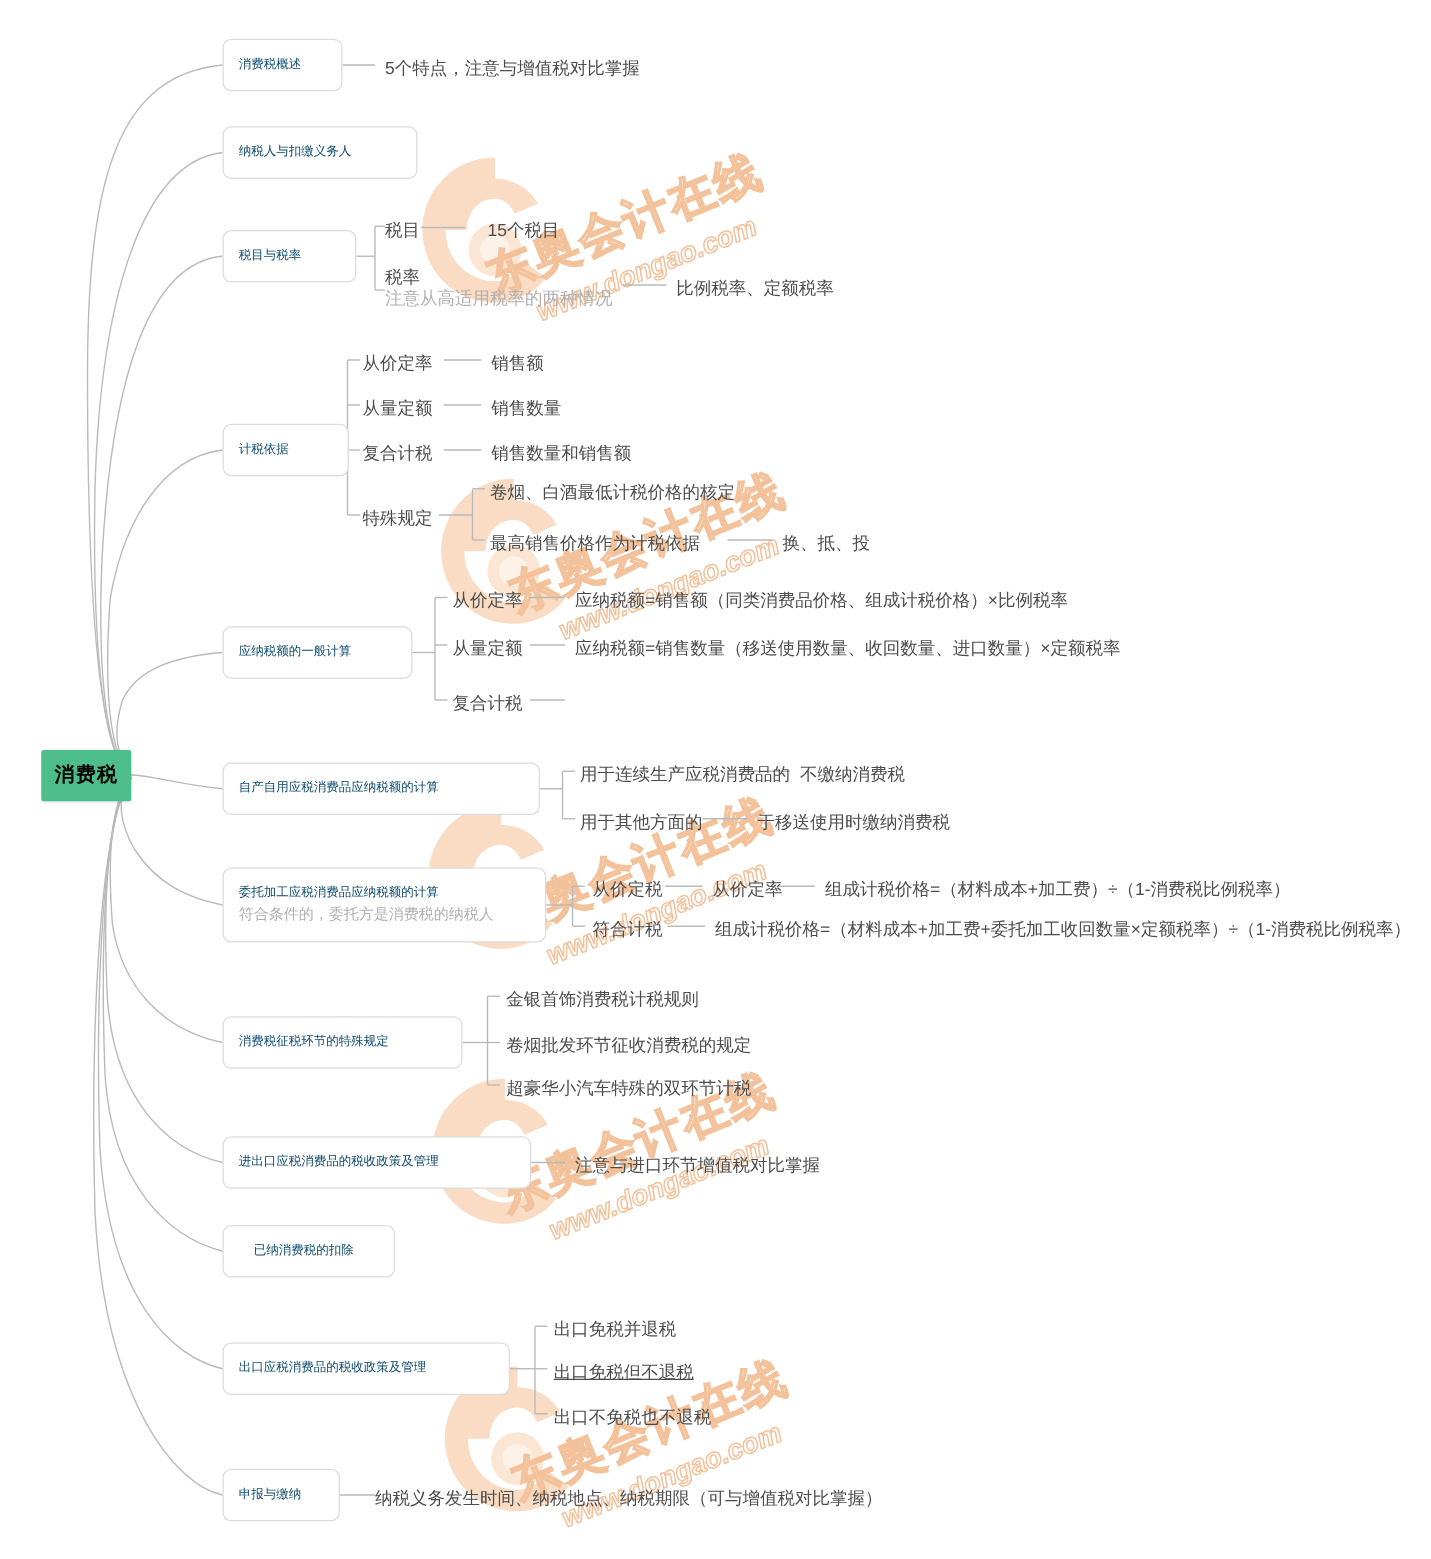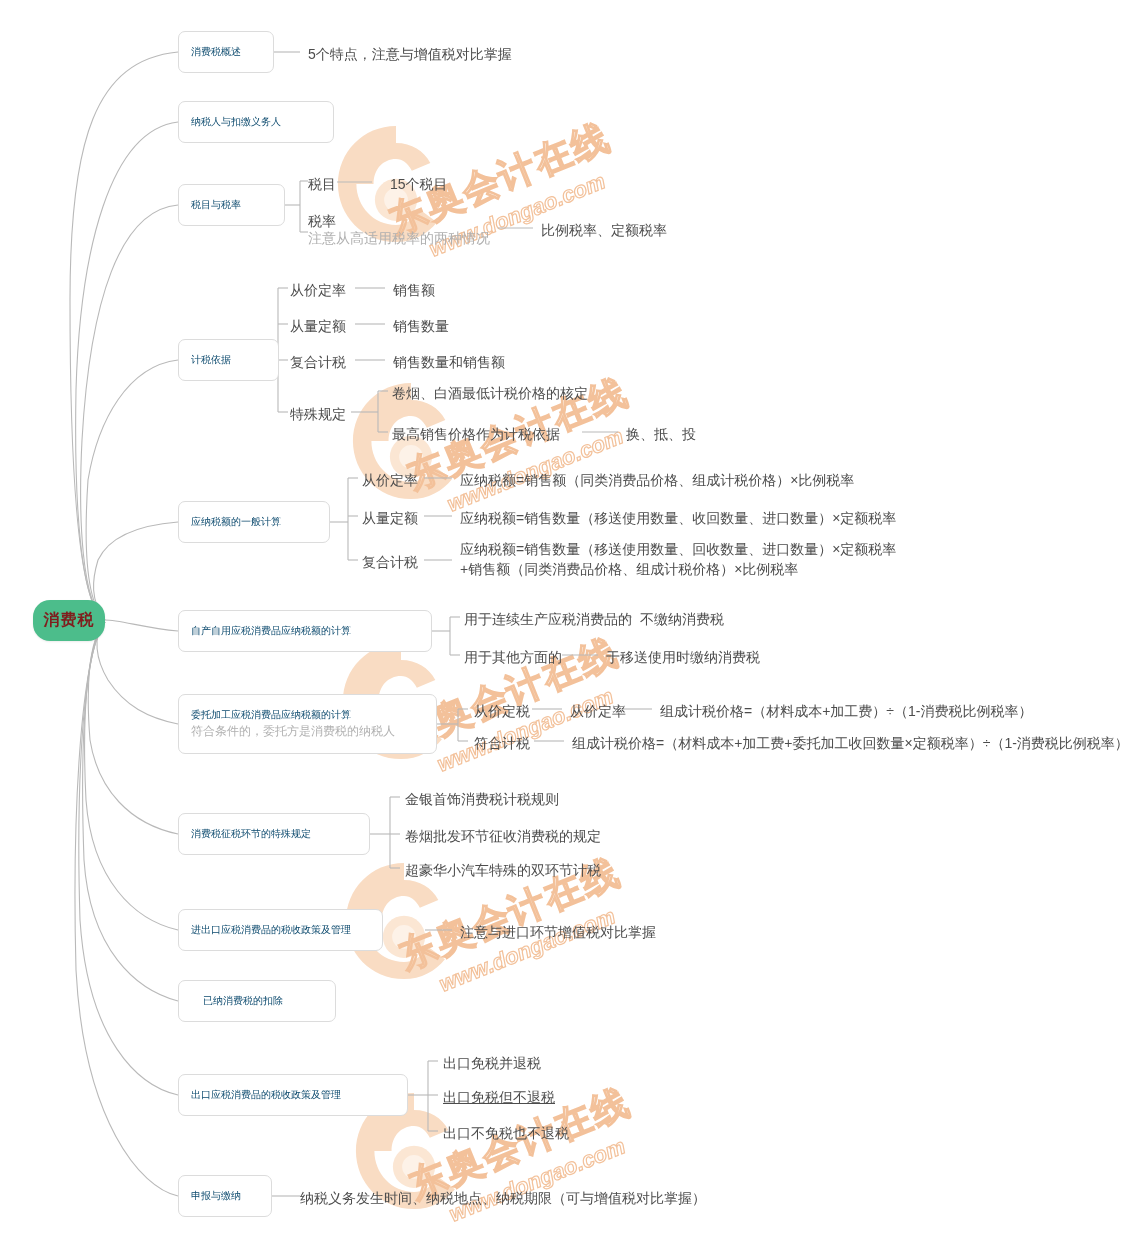--- a/index.html
+++ b/index.html
@@ -56,24 +56,24 @@
   #links {
     position: absolute;
     left: 0; top: 0;
     width: 1145px;
     height: 1247px;
   }
   
   .root-node {
     position: absolute;
     background: #4cbd8b;
-    color: #7f1d1d;
+    color: #000000;
     font-size: 16px;
     font-weight: bold;
-    border-radius: 17px;
+    border-radius: 2px;
     display: flex;
     align-items: center;
     justify-content: center;
     letter-spacing: 1px;
     box-shadow: 0 1px 2px rgba(0,0,0,.08);
   }
   
   .topic {
     position: absolute;
     border: 1px solid #dcdcdc;
@@ -292,25 +292,25 @@
 
   <div class="topic" style="left:178px; top:694px; width:259px; height:60px;">
     <span class="t1">委托加工应税消费品应纳税额的计算</span>
     <span class="t2">符合条件的，委托方是消费税的纳税人</span>
   </div>
 
   <div class="topic" style="left:178px; top:813px; width:192px; height:42px;">
     <span class="t1">消费税征税环节的特殊规定</span>
   </div>
 
-  <div class="topic" style="left:178px; top:909px; width:205px; height:42px;">
+  <div class="topic" style="left:178px; top:909px; width:247px; height:42px;">
     <span class="t1">进出口应税消费品的税收政策及管理</span>
   </div>
 
-  <div class="topic" style="left:178px; top:980px; width:158px; height:42px;padding-left:24px;">
+  <div class="topic" style="left:178px; top:980px; width:138px; height:42px;padding-left:24px;">
     <span class="t1">已纳消费税的扣除</span>
   </div>
 
   <div class="topic" style="left:178px; top:1074px; width:230px; height:42px;">
     <span class="t1">出口应税消费品的税收政策及管理</span>
   </div>
 
   <div class="topic" style="left:178px; top:1175px; width:94px; height:42px;">
     <span class="t1">申报与缴纳</span>
   </div>
@@ -337,22 +337,20 @@
   <div class="lbl" style="left:392px; top:424px;">最高销售价格作为计税依据</div>
   <div class="lbl" style="left:626px; top:424px;">换、抵、投</div>
 
   <div class="lbl" style="left:362px; top:470px;">从价定率</div>
   <div class="lbl" style="left:460px; top:470px;">应纳税额=销售额（同类消费品价格、组成计税价格）×比例税率</div>
 
   <div class="lbl" style="left:362px; top:508px;">从量定额</div>
   <div class="lbl" style="left:460px; top:508px;">应纳税额=销售数量（移送使用数量、收回数量、进口数量）×定额税率</div>
 
   <div class="lbl" style="left:362px; top:552px;">复合计税</div>
-  <div class="lbl multi" style="left:460px; top:539px;">应纳税额=销售数量（移送使用数量、回收数量、进口数量）×定额税率
-+销售额（同类消费品价格、组成计税价格）×比例税率</div>
 
   <div class="lbl" style="left:464px; top:609px;">用于连续生产应税消费品的</div>
   <div class="lbl" style="left:640px; top:609px;">不缴纳消费税</div>
   <div class="lbl" style="left:464px; top:647px;">用于其他方面的</div>
   <div class="lbl" style="left:606px; top:647px;">于移送使用时缴纳消费税</div>
 
   <div class="lbl" style="left:474px; top:701px;">从价定税</div>
   <div class="lbl" style="left:570px; top:701px;">从价定率</div>
   <div class="lbl" style="left:660px; top:701px;">组成计税价格=（材料成本+加工费）÷（1-消费税比例税率）</div>
 

